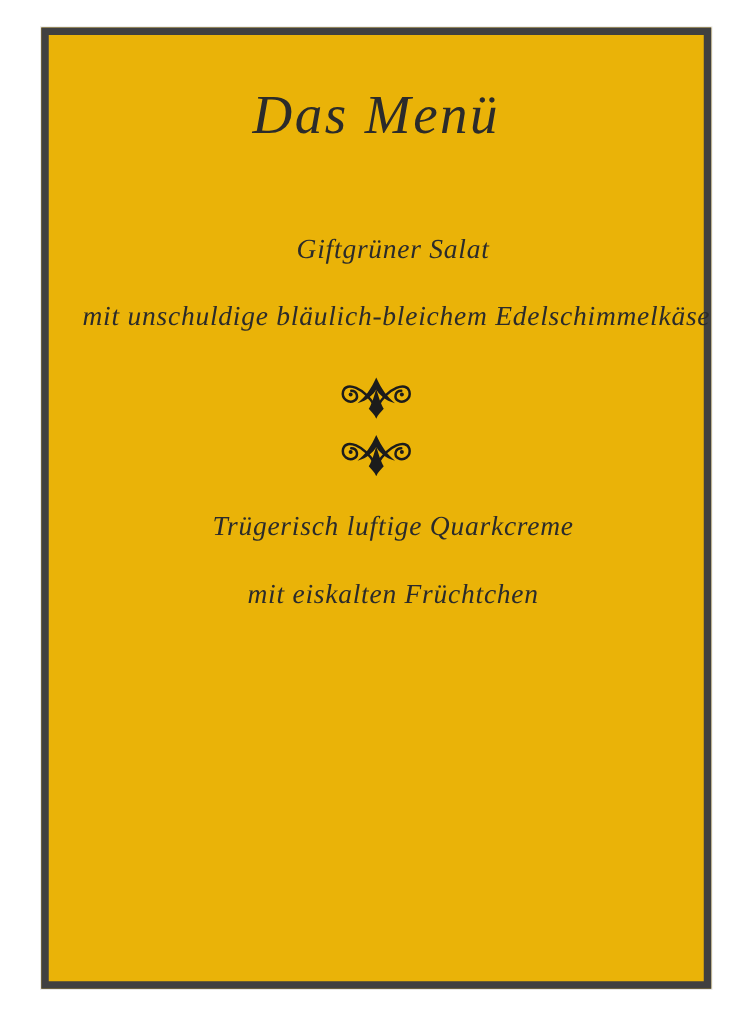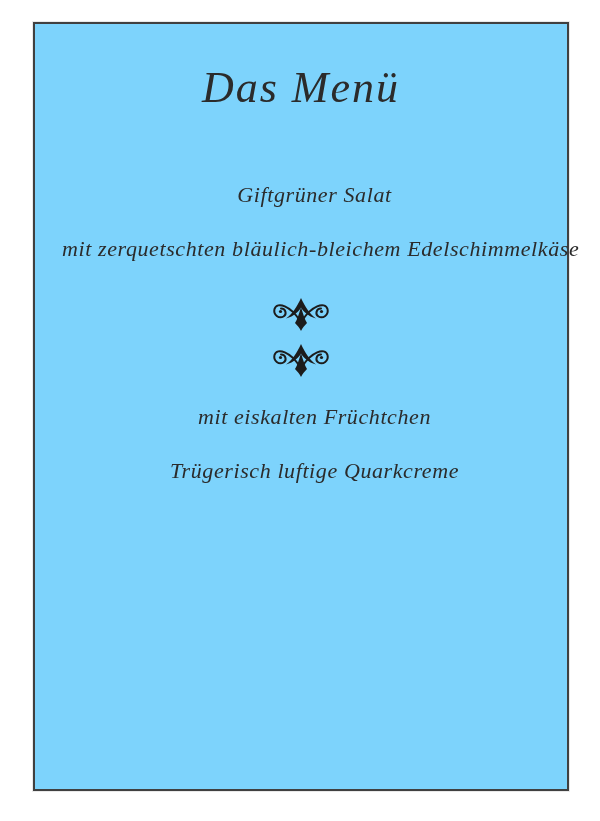--- a/index.html
+++ b/index.html
@@ -13,23 +13,23 @@
     position: relative;
     font-family: "Liberation Serif", "DejaVu Serif", serif;
     overflow: hidden;
   }
   .menu-card {
     position: absolute;
     left: 33px;
     top: 22px;
     right: 31px;
     bottom: 30px;
-    border: 2px solid #404040;
+    border: 6px solid #404040;
     box-shadow: 0 0 0 1px #e9e9e9;
-    background: #7dd3fc;
+    background: #eab308;
     box-sizing: border-box;
     text-align: center;
     color: #2b2b2b;
   }
   .menu-title {
     margin-top: 36px;
     font-size: 44px;
     line-height: 56px;
     font-style: italic;
     letter-spacing: 2px;
@@ -64,21 +64,21 @@
 </style>
 </head>
 <body>
 
 <div class="menu-card">
 
   <div class="menu-title">Das Menü</div>
 
   <div class="course course-1">
     <div class="course-line">Giftgrüner Salat</div>
-    <div class="course-line">mit zerquetschten bläulich-bleichem Edelschimmelkäse</div>
+    <div class="course-line">mit unschuldige bläulich-bleichem Edelschimmelkäse</div>
   </div>
 
   <div class="divider divider-1">
     <svg viewBox="0 0 64 40" aria-hidden="true">
       <g stroke="#1c1c1c" stroke-width="2" fill="none" stroke-linecap="round">
         <path d="M31 27 C 22 12, 8 7, 5.5 15 C 4 21, 10 25, 14.5 22.5 C 18 20.5, 17 14.5, 12 14.5"></path>
         <path d="M33 27 C 42 12, 56 7, 58.5 15 C 60 21, 54 25, 49.5 22.5 C 46 20.5, 47 14.5, 52 14.5"></path>
       </g>
       <g fill="#1c1c1c">
         <path d="M32 4 C 28 13, 23 20, 17 24.5 C 25 22.5, 30 17, 32 13.5 C 34 17, 39 22.5, 47 24.5 C 41 20, 36 13, 32 4 Z"></path>
@@ -99,17 +99,17 @@
       <g fill="#1c1c1c">
         <path d="M32 4 C 28 13, 23 20, 17 24.5 C 25 22.5, 30 17, 32 13.5 C 34 17, 39 22.5, 47 24.5 C 41 20, 36 13, 32 4 Z"></path>
         <path d="M32 13 C 30 20, 28 26, 26 29 C 28.5 32, 30.5 33.5, 32 37 C 33.5 33.5, 35.5 32, 38 29 C 36 26, 34 20, 32 13 Z"></path>
         <circle cx="11.5" cy="17.5" r="1.6"></circle>
         <circle cx="52.5" cy="17.5" r="1.6"></circle>
       </g>
     </svg>
   </div>
 
   <div class="course course-3">
+    <div class="course-line">Trügerisch luftige Quarkcreme</div>
     <div class="course-line">mit eiskalten Früchtchen</div>
-    <div class="course-line">Trügerisch luftige Quarkcreme</div>
   </div>
 
 </div>
 
 </body></html>

